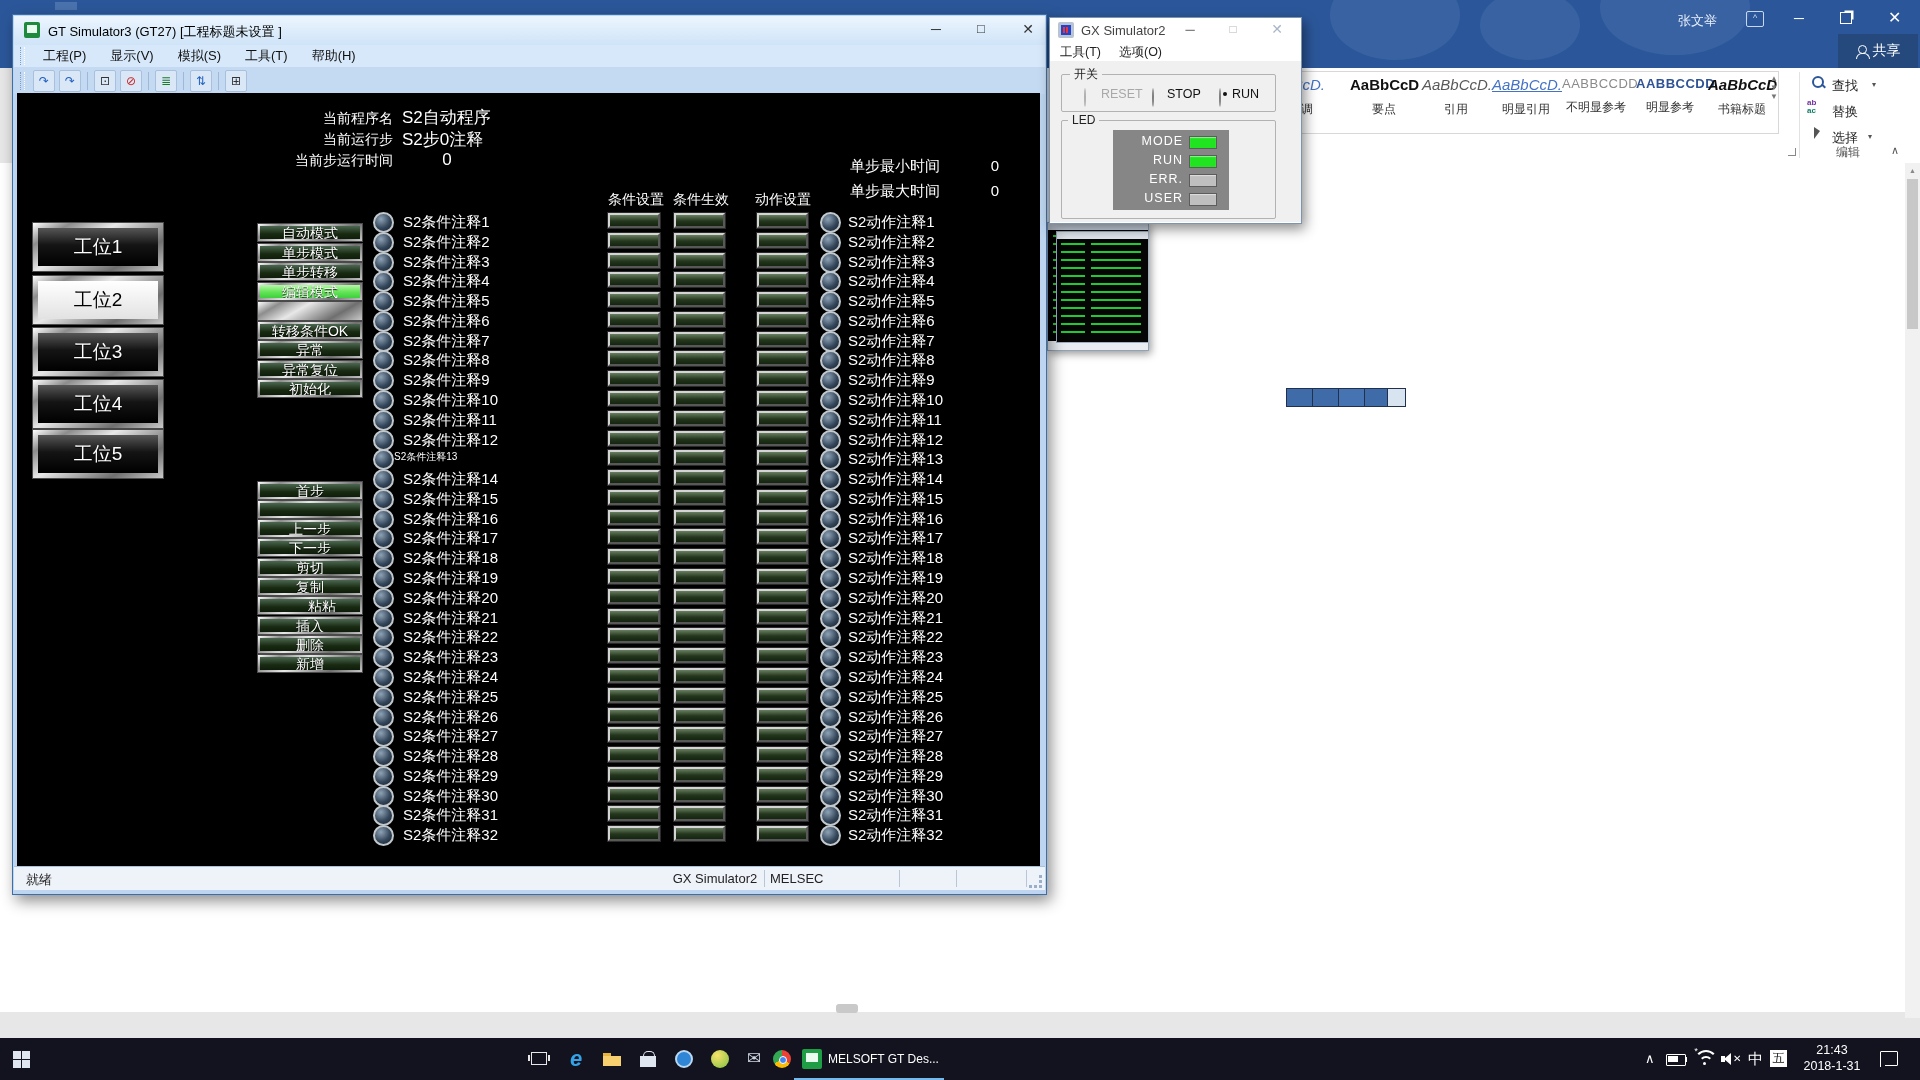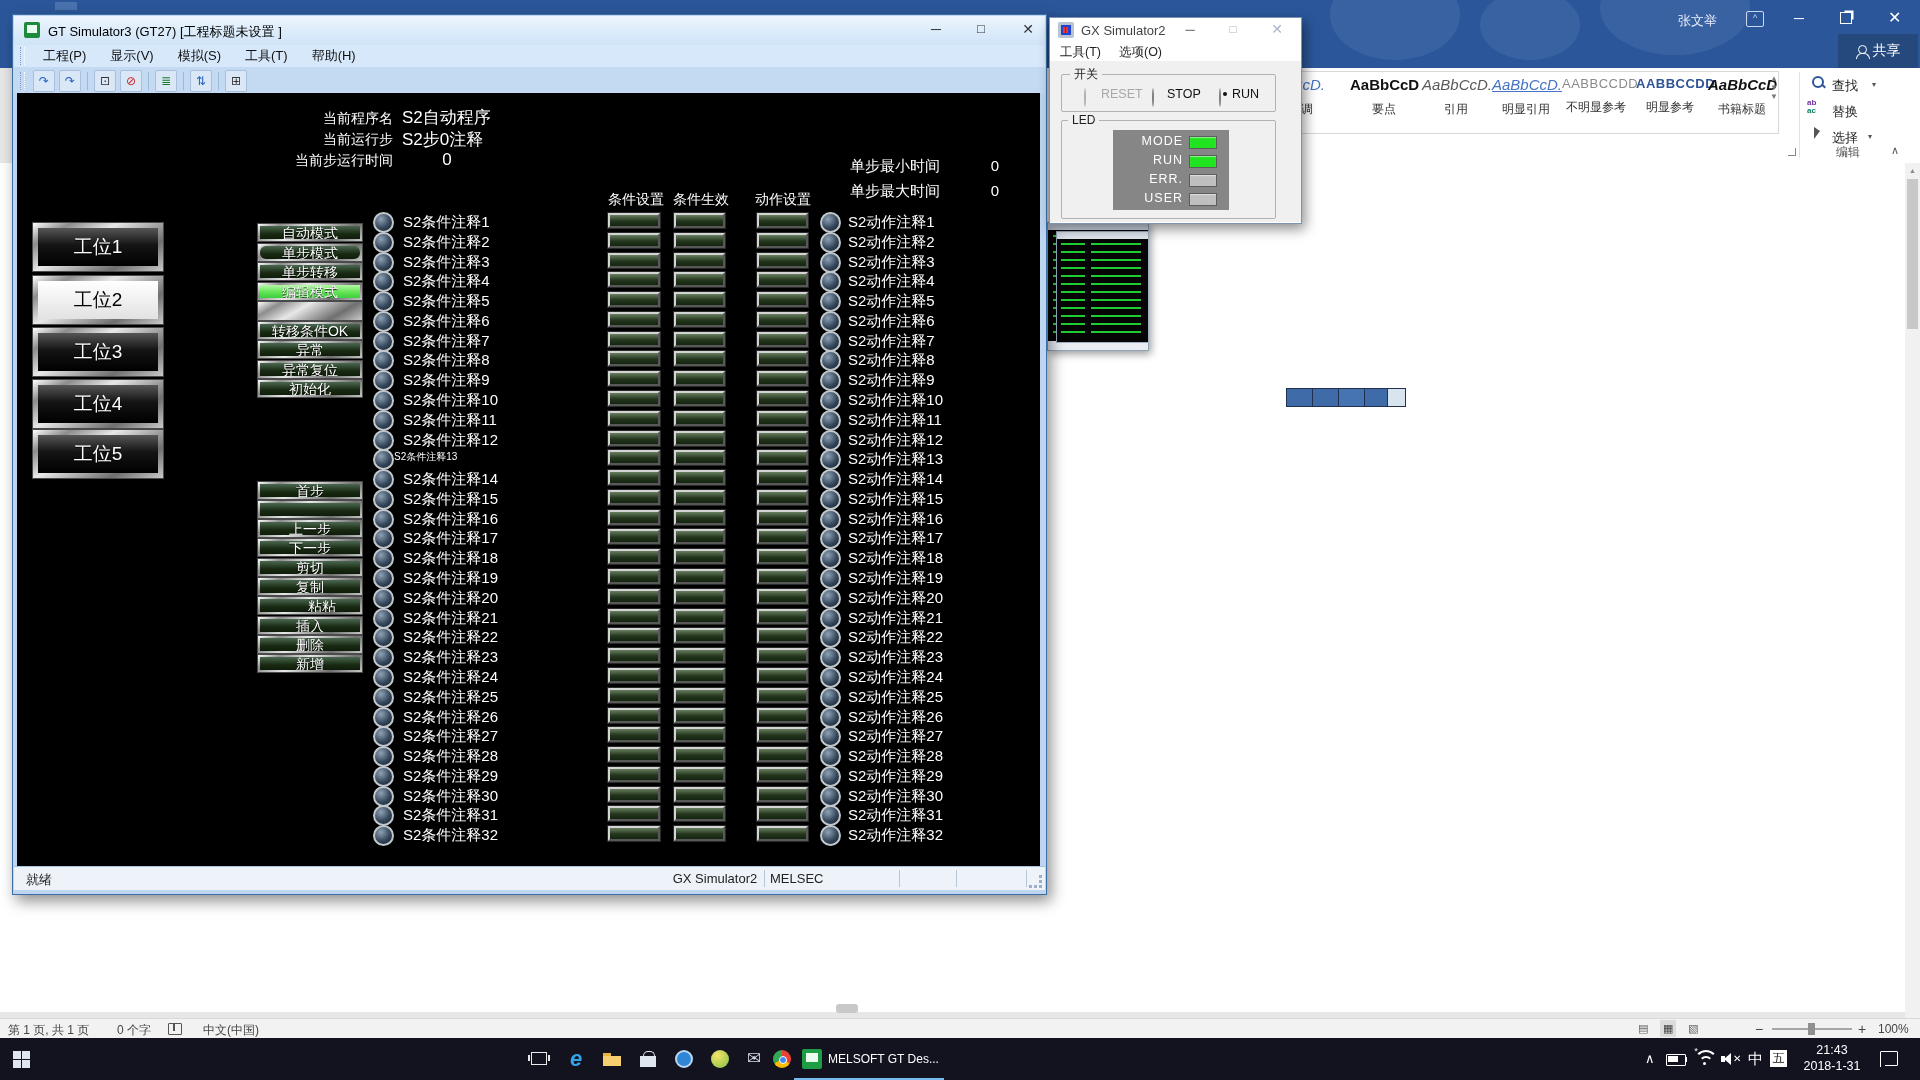--- a/index.html
+++ b/index.html
@@ -151,36 +151,20 @@
       <i style="flex:0 0 25px;background:#46object74b2;background:#4674b2"></i>
         <i style="flex:0 0 22px;background:#3f6ba8"></i>
       <i style="flex:1;background:#d8e4f0"></i>
     </div>
 
     <div class="abs" style="left:1905px;top:163px;width:15px;height:855px;background:#f1f1f1">
       <div class="abs" style="left:4px;top:4px;font-size:7px;color:#888">▲</div>
       <div class="abs" style="left:2px;top:16px;width:11px;height:150px;background:#c8c8c8"></div>
     </div>
 
-    <div class="abs" style="left:0;top:1018px;width:1920px;height:20px;background:#f2f2f2;border-top:1px solid #d9d9d9">
-      <span class="abs wstat" style="left:8px;top:3px">第 1 页, 共 1 页</span>
-      <span class="abs wstat" style="left:117px;top:3px">0 个字</span>
-      <span class="abs" style="left:168px;top:4px;width:12px;height:10px;border:1.5px solid #555;border-radius:1px">
-          <i class="abs" style="left:4px;top:0;width:1.5px;height:7px;background:#555"></i>
-        </span>
-      <span class="abs wstat" style="left:203px;top:3px">中文(中国)</span>
-      <span class="abs" style="left:1638px;top:3px;font-size:11px;color:#666">▤</span>
-      <span class="abs" style="left:1660px;top:1px;font-size:11px;color:#444;background:#dcdcdc;padding:2px 3px">▦</span>
-      <span class="abs" style="left:1688px;top:3px;font-size:11px;color:#666">▧</span>
-      <span class="abs wstat" style="left:1755px;top:2px;font-size:14px">−</span>
-      <span class="abs" style="left:1772px;top:9px;width:80px;height:2px;background:#a6a6a6"></span>
-      <span class="abs" style="left:1808px;top:4px;width:7px;height:12px;background:#909090"></span>
-      <span class="abs wstat" style="left:1858px;top:2px;font-size:14px">+</span>
-      <span class="abs wstat" style="left:1878px;top:3px">100%</span>
-    </div>
   </div>
 
   <div>
     <div class="abs" style="left:1047px;top:222px;width:100px;height:127px;background:#000;border:1px solid #8fa3b8;box-shadow:2px 3px 8px rgba(0,0,0,.4)">
       <div class="abs" style="left:0;top:0;width:100%;height:7px;background:#cdd7e4"></div>
       <div class="abs mini-green" style="left:5px;top:12px;width:26px;height:100px"></div>
       <div class="abs mini-green" style="left:38px;top:12px;width:52px;height:100px"></div>
       <div class="abs" style="left:0;bottom:0;width:100%;height:9px;background:#e9edf2"></div>
     </div>
     <div class="abs" style="left:1056px;top:231px;width:91px;height:110px;background:#050505;border:1px solid #9db0c4">
@@ -282,21 +266,21 @@
         <div class="inner-dark" style="flex: 1 1 0%; display: flex; align-items: center; justify-content: center;">
           <span class="hmibtn-label" style="font-size: 19px;">工位5</span>
         </div>
       </div>
       <div class="abs metal" style="left: 241px; top: 131px; width: 104px; height: 17px; padding: 2px; box-sizing: border-box; display: flex;">
         <div class="inner-green" style="flex: 1 1 0%; display: flex; align-items: center; justify-content: center; overflow: hidden;">
           <span class="hmibtn-label" style="font-size: 14px; line-height: 14px; white-space: nowrap;">自动模式</span>
         </div>
       </div>
       <div class="abs metal" style="left: 241px; top: 151px; width: 104px; height: 17px; padding: 2px; box-sizing: border-box; display: flex;">
-        <div class="inner-green" style="flex: 1 1 0%; display: flex; align-items: center; justify-content: center; overflow: hidden; border-radius: 6px;">
+        <div class="inner-green" style="flex: 1 1 0%; display: flex; align-items: center; justify-content: center; overflow: hidden;">
           <span class="hmibtn-label" style="font-size: 14px; line-height: 14px; white-space: nowrap;">单步模式</span>
         </div>
       </div>
       <div class="abs metal" style="left: 241px; top: 170px; width: 104px; height: 17px; padding: 2px; box-sizing: border-box; display: flex;">
         <div class="inner-green" style="flex: 1 1 0%; display: flex; align-items: center; justify-content: center; overflow: hidden;">
           <span class="hmibtn-label" style="font-size: 14px; line-height: 14px; white-space: nowrap;">单步转移</span>
         </div>
       </div>
       <div class="abs metal" style="left: 241px; top: 190px; width: 104px; height: 17px; padding: 2px; box-sizing: border-box; display: flex;">
         <div class="inner-bright" style="flex: 1 1 0%; display: flex; align-items: center; justify-content: center; overflow: hidden;">

